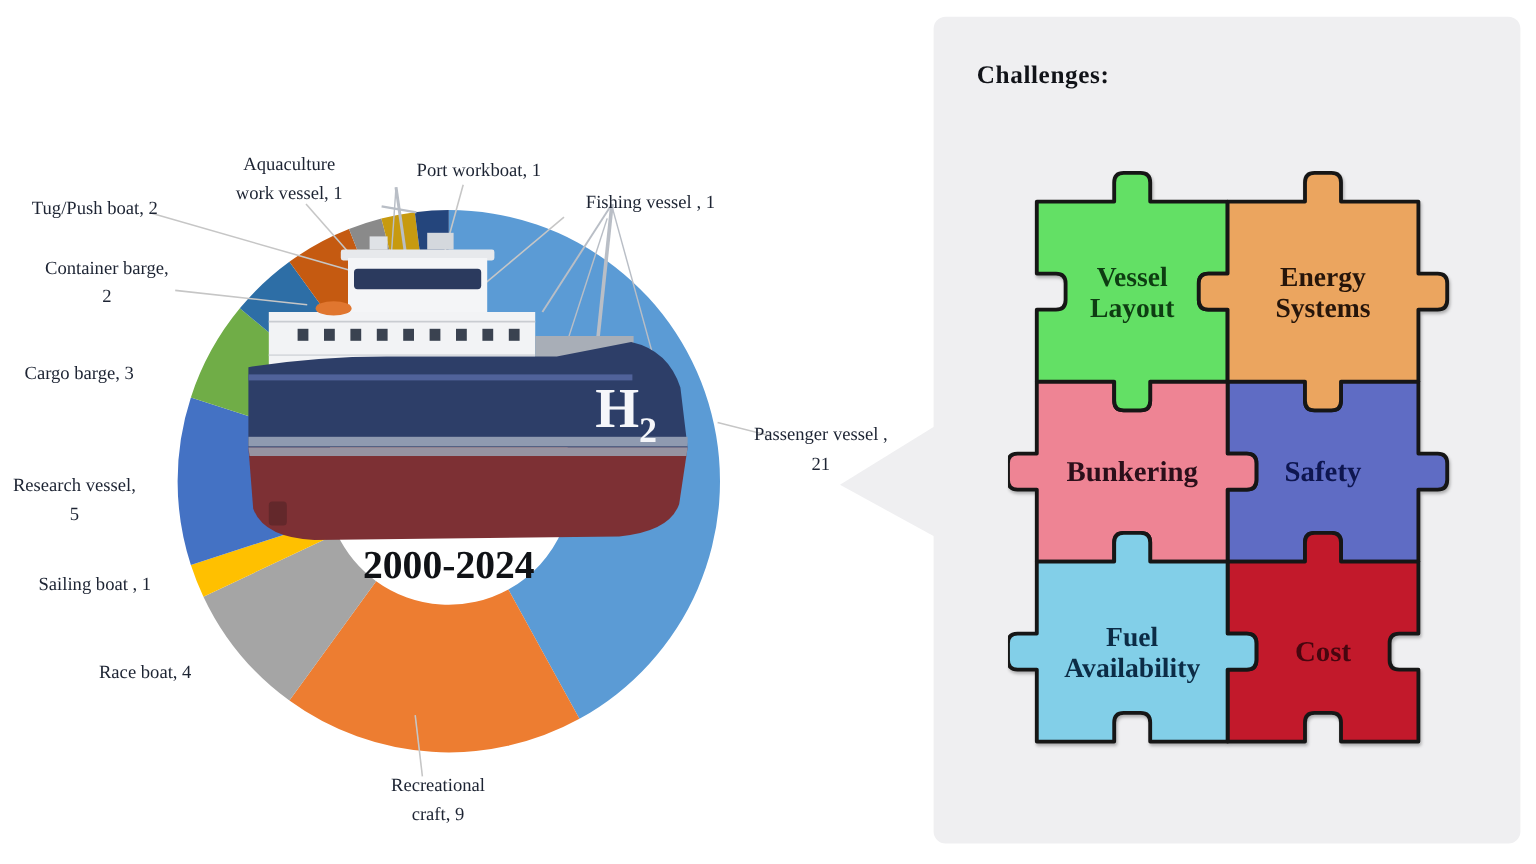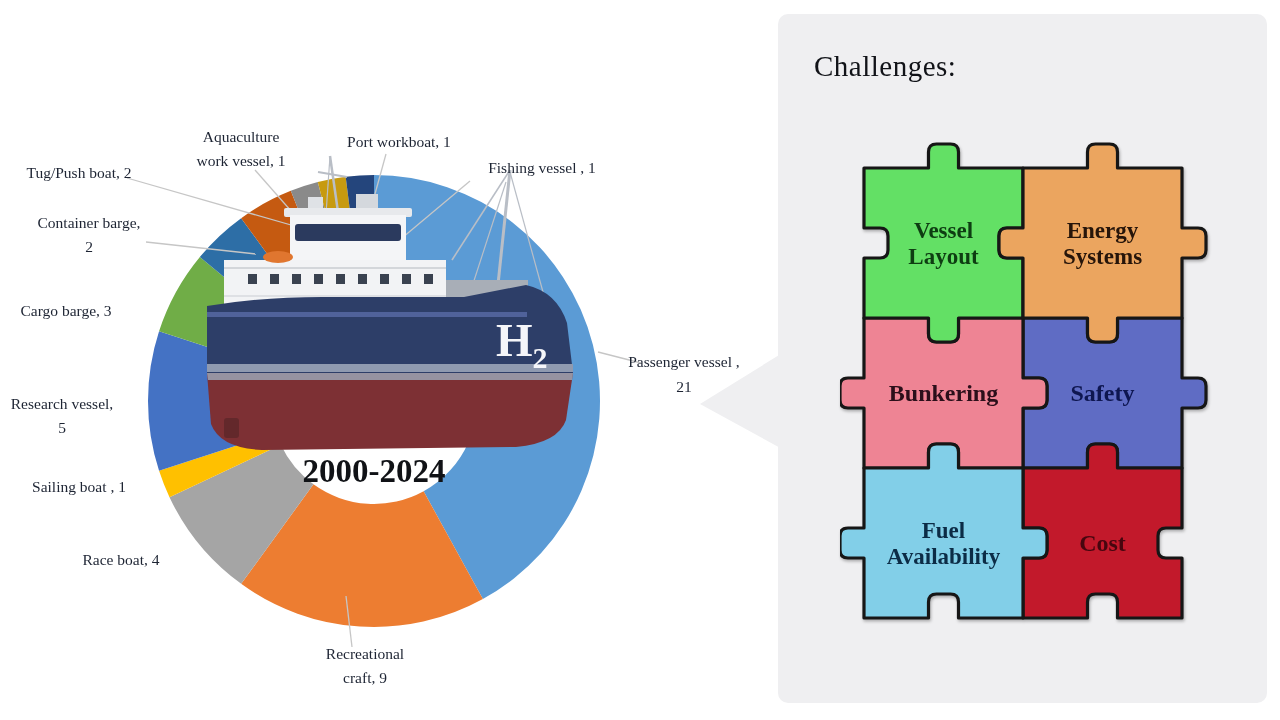--- a/index.html
+++ b/index.html
@@ -2,21 +2,21 @@
 <html><head>
 <meta charset="utf-8">
 <style>
   html,body{margin:0;padding:0;background:#fff;}
   .stage{position:relative;width:1280px;height:720px;background:#ffffff;overflow:hidden;
          font-family:"Liberation Serif","DejaVu Serif",serif;}
   .donut-svg{position:absolute;left:0;top:0;}
   .panel{position:absolute;left:778px;top:14px;width:489px;height:689px;
          background:#efeff1;border-radius:10px;}
   .panel-tail{position:absolute;left:690px;top:340px;}
-  .challenges-title{position:absolute;left:814px;top:50px;font-size:29px;font-weight:normal;
+  .challenges-title{position:absolute;left:814px;top:50px;font-size:21px;font-weight:bold;
                     color:#111318;letter-spacing:.5px;}
   .puzzle-svg{position:absolute;left:840px;top:132px;filter:drop-shadow(1.5px 2.5px 1.5px rgba(0,0,0,.28));}
   text{font-family:"Liberation Serif","DejaVu Serif",serif;}
   .slice-label{font-size:15.5px;fill:#1d2433;}
   .center-years{font-size:33px;font-weight:bold;fill:#101216;}
   .piece-label{font-weight:bold;}
 </style>
 </head>
 <body>
 

